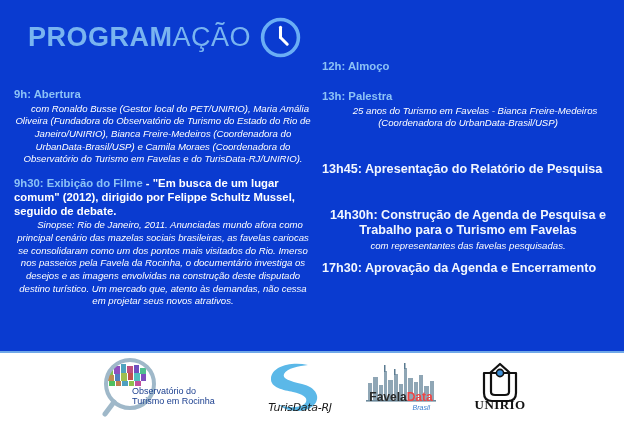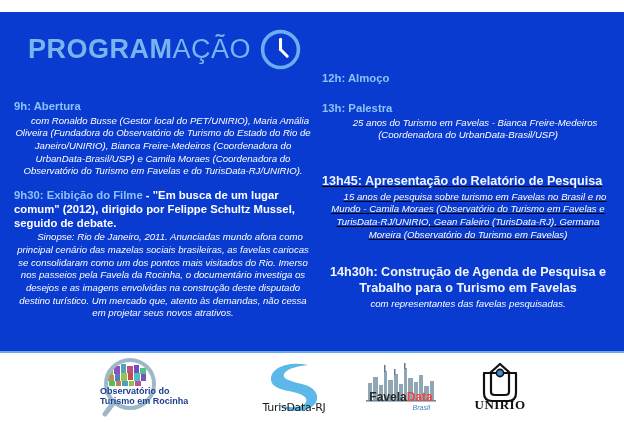--- a/index.html
+++ b/index.html
@@ -14,21 +14,21 @@
     background: #ffffff;
   }
   #poster {
     position: relative;
     width: 624px;
     height: 422px;
     background: #ffffff;
   }
   #blue-panel {
     position: absolute;
-    left: 0; top: 12px;
+    left: 0; top: 0;
     width: 624px;
     height: 351px;
     background: #0a3bd0;
     overflow: hidden;
   }
   #panel-bottom-rule {
     position: absolute;
     left: 0; top: 351px;
     width: 624px;
     height: 2px;
@@ -117,38 +117,39 @@
   .logo {
     display: flex;
     align-items: center;
     flex-direction: column;
     justify-content: center;
   }
 
   #logo-observatorio { position: relative; width: 132px; height: 62px; }
   #logo-observatorio .obs-text {
     position: absolute;
-    left: 12px; top: 29px;
+    left: 44px; top: 29px;
     font-size: 9px;
-    font-weight: 700;
+    font-weight: 400;
     color: #1b3f8f;
     line-height: 1.15;
     white-space: nowrap;
   }
 
   #logo-turisdata { position: relative; width: 92px; height: 62px; }
   #logo-turisdata .td-text {
     position: absolute;
-    left: 2px; bottom: 5px;
+    left: 8px; bottom: 5px;
     width: 92px;
     text-align: center;
     font-size: 11px;
     color: #1a1a1a;
     font-family: "DejaVu Sans", sans-serif;
     letter-spacing: -0.3px;
+    font-style: italic;
   }
 
   #logo-urbandata { position: relative; width: 74px; height: 58px; }
   #logo-urbandata .ud-text {
     position: absolute;
     left: 0; bottom: 6px;
     width: 74px;
     text-align: center;
     line-height: 1;
   }
@@ -215,30 +216,32 @@
 
       <div class="block" style="margin-bottom:16px;">
         <div class="head">12h: Almoço</div>
       </div>
 
       <div class="block" style="margin-bottom:32px;">
         <div class="head">13h: Palestra</div>
         <div class="body-text lead">25 anos do Turismo em Favelas - Bianca Freire-Medeiros (Coordenadora do UrbanData-Brasil/USP)</div>
       </div>
 
-      <div class="block" style="margin-bottom:24px;text-decoration:underline;">
+      <div class="block" style="margin-bottom:30px;">
         <div class="head big">13h45: Apresentação do Relatório de Pesquisa</div>
-        <div class="body-text lead">15 anos de pesquisa sobre turismo em Favelas no Brasil e no Mundo - Camila Moraes (Observatório do Turismo em Favelas e TurisData-RJ/UNIRIO, Gean Faleiro (TurisData-RJ), Germana Moreira (Observatório do Turismo em Favelas)</div>
       </div>
 
       <div class="block" style="margin-bottom:8px;">
         <div class="head big centered">14h30h: Construção de Agenda de Pesquisa e Trabalho para o Turismo em Favelas</div>
         <div class="body-text">com representantes das favelas pesquisadas.</div>
       </div>
 
+      <div class="block">
+        <div class="head big">17h30: Aprovação da Agenda e Encerramento</div>
+      </div>
 
     </div>
   </div>
 
   <div id="panel-bottom-rule"></div>
 
   <div id="footer">
 
     <div class="logo" id="logo-observatorio">
       <svg width="132" height="62" viewBox="0 0 132 62" xmlns="http://www.w3.org/2000/svg">

